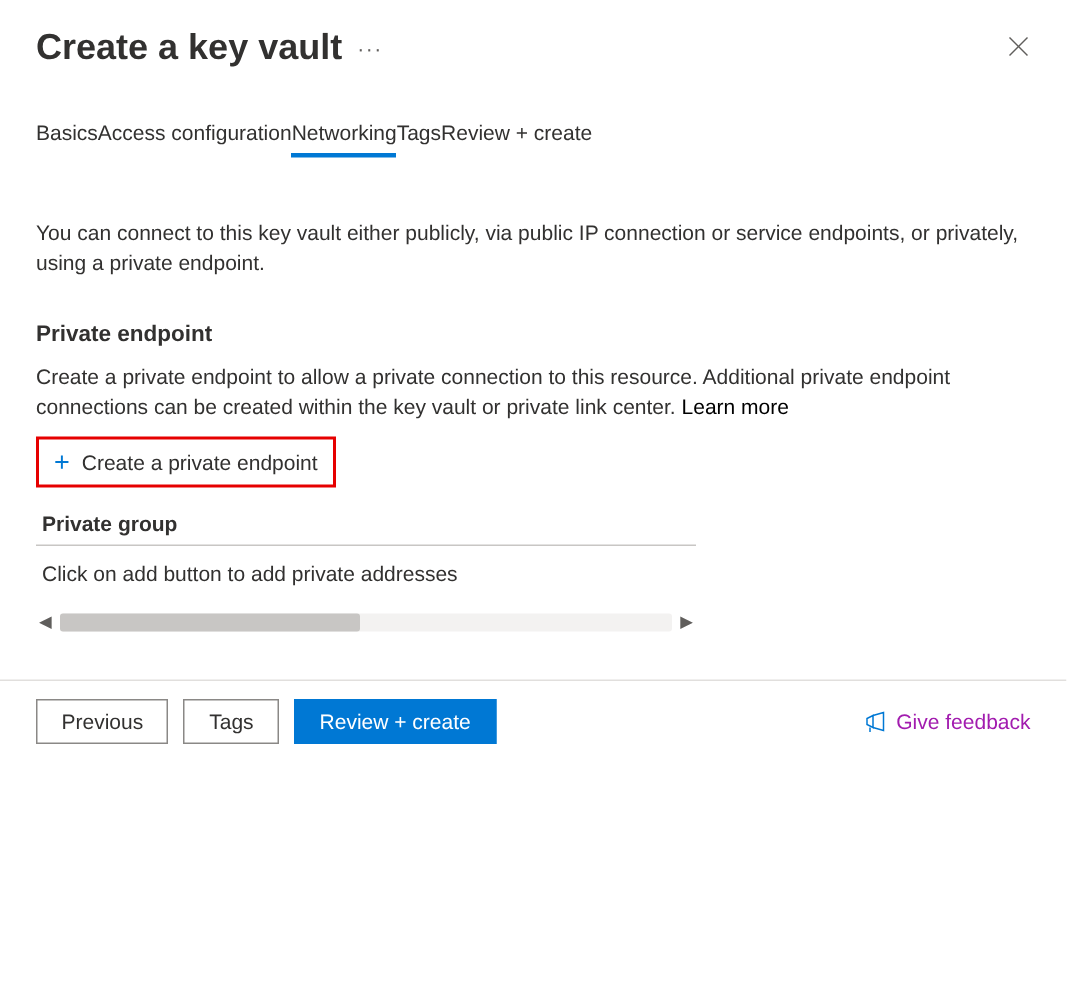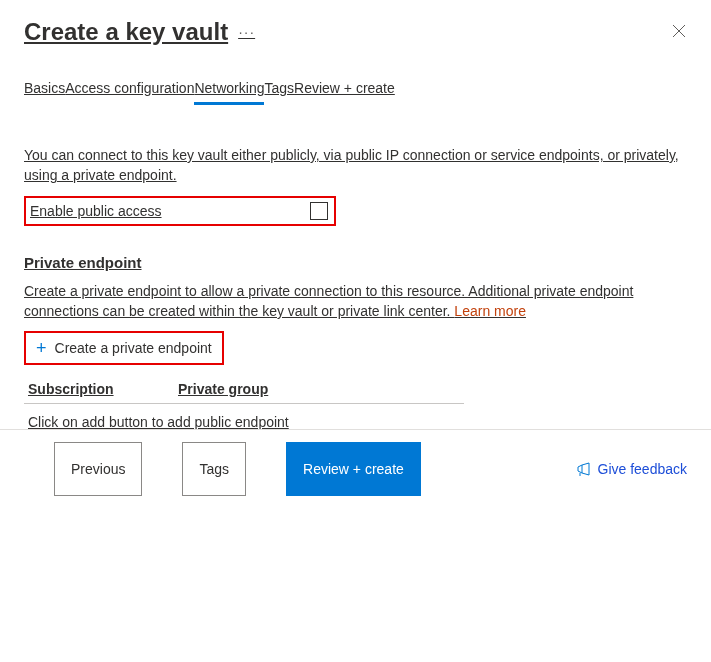--- a/index.html
+++ b/index.html
@@ -1,50 +1,50 @@
 <!DOCTYPE html>
 <html><head>
 <meta charset="utf-8">
 <style>
   html,body{margin:0;padding:0;font-family:"Segoe UI",Arial,sans-serif;font-size:14px;color:#323130;background:#fff;}
-  .page{width:711px;height:508px;box-sizing:border-box;position:relative;padding:18px 24px 0 24px;text-decoration:underline;}
+  .page{width:711px;height:508px;box-sizing:border-box;position:relative;padding:18px 24px 0 24px;}
   .header{display:flex;align-items:center;justify-content:space-between;}
   .title-wrap{display:flex;align-items:center;gap:10px;}
   .title{font-size:24px;font-weight:600;}
   .ellipsis{color:#605e5c;font-size:14px;letter-spacing:1px;cursor:pointer;}
   .close-icon{cursor:pointer;color:#605e5c;}
   .close-icon svg{stroke:#605e5c;}
   .tabs{display:flex;margin-top:34px;border-bottom:0;}
   .tab{padding:0 0 6px 0;cursor:pointer;font-size:14px;color:#323130;}
   .tab.active{color:#323130;border-bottom:3px solid #0078d4;font-weight:400;}
   .desc{margin-top:40px;line-height:1.45;color:#323130;}
   .highlight-box{border:2px solid #e60000;display:flex;align-items:center;justify-content:space-between;padding:4px 6px 4px 4px;width:298px;margin-top:10px;}
   .checkbox{width:18px;height:18px;border:1px solid #323130;background:#fff;cursor:pointer;box-sizing:border-box;}
   .section-title{font-weight:600;margin-top:28px;font-size:15px;}
   .section-desc{margin-top:10px;line-height:1.45;}
-  .learn-more{color:#c2410c;text-decoration:none;cursor:pointer;}
+  .learn-more{color:#000000;text-decoration:none;cursor:pointer;}
   .create-btn-box{border:2px solid #e60000;display:inline-flex;align-items:center;gap:8px;padding:6px 10px;margin-top:10px;cursor:pointer;}
   .plus-icon{color:#0078d4;font-size:18px;line-height:1;}
   .table{margin-top:10px;width:440px;}
   .thead{display:flex;border-bottom:1px solid #c8c6c4;padding:6px 4px;}
   .th{font-weight:600;font-size:14px;}
   .th.name{width:140px;}
   .th.sub{width:150px;}
   .th.rg{width:140px;}
   .tbody{padding:10px 4px;}
   .placeholder-row{color:#323130;}
   .scrollbar{display:flex;align-items:center;justify-content:space-between;margin-top:8px;width:440px;}
   .arrow{color:#605e5c;font-size:11px;cursor:pointer;padding:0 2px;}
   .track{flex:1;height:12px;background:#f3f2f1;margin:0 4px;position:relative;border-radius:2px;}
   .thumb{position:absolute;left:0;top:0;height:12px;width:200px;background:#c8c6c4;border-radius:2px;}
   .footer{position:absolute;left:0;right:0;bottom:0;border-top:1px solid #e1dfdd;padding:12px 24px;display:flex;align-items:center;justify-content:space-between;background:#fff;}
   .footer-left{display:flex;gap:10px;}
-  .btn{font-size:14px;padding:18px 16px;cursor:pointer;border:1px solid #8a8886;background:#fff;color:#323130;margin-left:30px;}
+  .btn{font-size:14px;padding:6px 16px;cursor:pointer;border:1px solid #8a8886;background:#fff;color:#323130;}
   .btn.primary{background:#0078d4;color:#fff;border-color:#0078d4;}
-  .feedback{display:flex;align-items:center;gap:6px;color:#1d4ed8;cursor:pointer;font-size:14px;}
+  .feedback{display:flex;align-items:center;gap:6px;color:#a21caf;cursor:pointer;font-size:14px;}
   .feedback svg{stroke:#0078d4;fill:none;}
 </style>
 </head>
 <body>
 
 <div class="page">
   <div class="header">
     <div class="title-wrap">
       <span class="title">Create a key vault</span>
       <span class="ellipsis">···</span>
@@ -60,43 +60,38 @@
   <div class="tabs">
     <div class="tab">Basics</div>
     <div class="tab">Access configuration</div>
     <div class="tab active">Networking</div>
     <div class="tab">Tags</div>
     <div class="tab">Review + create</div>
   </div>
 
   <div class="desc">You can connect to this key vault either publicly, via public IP connection or service endpoints, or privately, using a private endpoint.</div>
 
-  <div class="highlight-box">
-    <span>Enable public access</span>
-    <span class="checkbox"></span>
-  </div>
 
   <div class="section-title">Private endpoint</div>
 
   <div class="section-desc">
     <span>Create a private endpoint to allow a private connection to this resource. Additional private endpoint connections can be created within the key vault or private link center.  </span><a class="learn-more">Learn more</a>
   </div>
 
   <div class="create-btn-box">
     <span class="plus-icon">+</span>
     <span>Create a private endpoint</span>
   </div>
 
   <div class="table">
     <div class="thead">
-      <div class="th sub">Subscription</div>
       <div class="th rg">Private group</div>
     </div>
     <div class="tbody">
-      <div class="placeholder-row">Click on add button to add public endpoint</div>
+      <div class="placeholder-row">Click on add button to add private addresses</div>
     </div>
   </div>
 
   <div class="scrollbar">
     <span class="arrow">◀</span>
     <div class="track">
       <div class="thumb"></div>
     </div>
     <span class="arrow">▶</span>
   </div>

